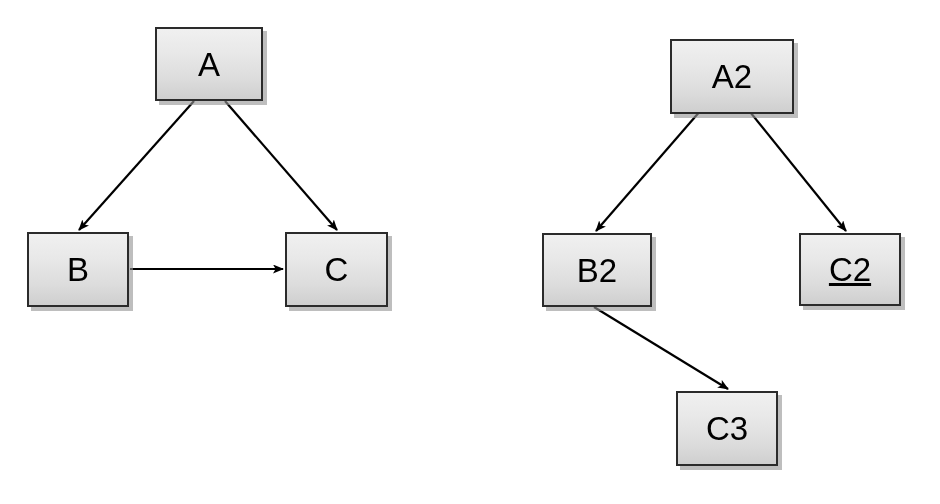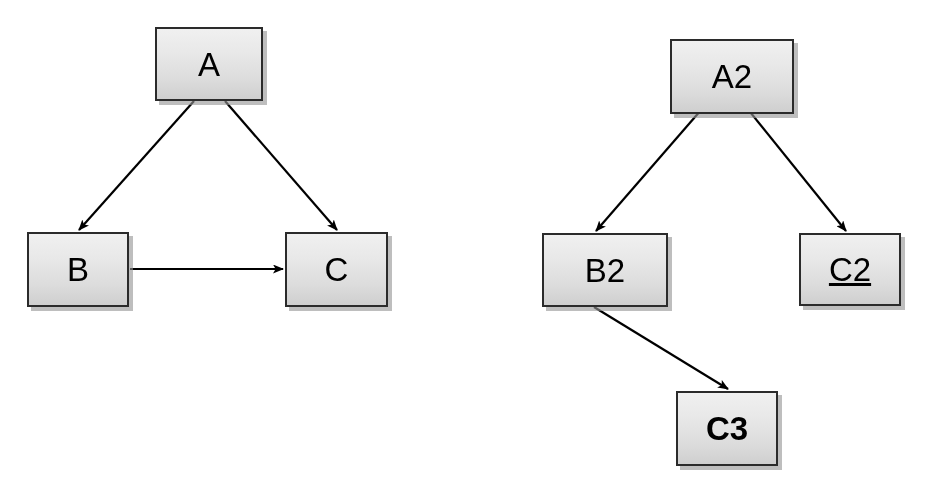--- a/index.html
+++ b/index.html
@@ -78,24 +78,24 @@
       </div>
       <div class="node" style="left: 27px; top: 232px; width: 102px; height: 75px;">
         <span class="node-label">B</span>
       </div>
       <div class="node" style="left: 285px; top: 232px; width: 103px; height: 75px;">
         <span class="node-label">C</span>
       </div>
       <div class="node" style="left: 670px; top: 27px; width: 124px; height: 75px; margin-top: 12px;">
         <span class="node-label">A2</span>
       </div>
-      <div class="node" style="left: 542px; top: 233px; width: 126px; height: 74px;">
+      <div class="node" style="left: 542px; top: 233px; width: 110px; height: 74px;">
         <span class="node-label">B2</span>
       </div>
       <div class="node" style="left: 799px; top: 233px; width: 102px; height: 73px; text-decoration: underline;">
         <span class="node-label">C2</span>
       </div>
-      <div class="node" style="left: 676px; top: 391px; width: 102px; height: 75px; font-weight: bold;">
+      <div class="node" style="left: 676px; top: 391px; width: 102px; height: 75px;">
         <span class="node-label">C3</span>
       </div>
     </div>
 
 </div>
 
 </body></html>

